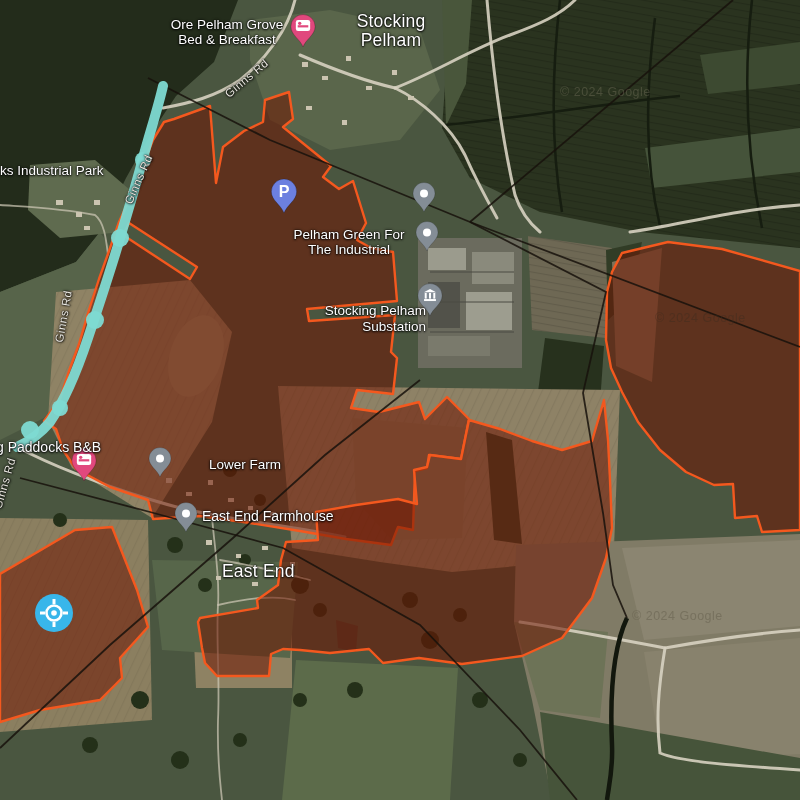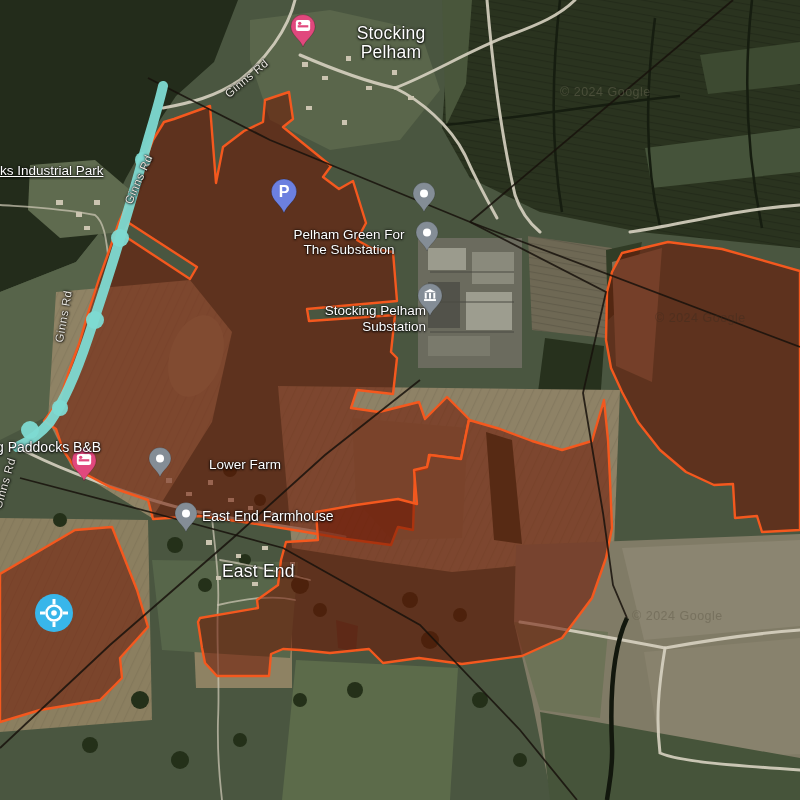--- a/index.html
+++ b/index.html
@@ -259,30 +259,34 @@
         <line x1="0" y1="-14" x2="0" y2="-9"></line>
           <line x1="0" y1="9" x2="0" y2="14"></line>
         <line x1="-14" y1="0" x2="-9" y2="0"></line>
           <line x1="9" y1="0" x2="14" y2="0"></line>
         <circle r="7.5" fill="none" stroke-width="2.6"></circle>
       </g>
       <circle r="2.8" fill="#fff"></circle>
     </g>
   </svg>
 
-  <div class="lbl town" style="left:345px;top:24px;width:92px;">
+  <div class="lbl" style="left:160px;top:17px;width:134px;">
+    <span>Ore Pelham Grove</span>
+    <span class="l2">Bed &amp; Breakfast</span>
+  </div>
+  <div class="lbl town" style="left:345px;top:12px;width:92px;">
     <span>Stocking</span>
     <span class="l2">Pelham</span>
   </div>
-  <div class="lbl left" style="left:0px;top:163px;text-decoration:underline;">
+  <div class="lbl left" style="left:0px;top:163px;">
     <span>ks Industrial Park</span>
   </div>
   <div class="lbl" style="left:282px;top:227px;width:134px;">
     <span>Pelham Green For</span>
-    <span class="l2">The Substation</span>
+    <span class="l2">The Industrial</span>
   </div>
   <div class="lbl right" style="left:294px;top:282px;width:132px;line-height:15.5px;margin-top:21px;">
     <span>Stocking Pelham</span>
     <span class="l2">Substation</span>
   </div>
   <div class="lbl left" style="left:-4px;top:440px;font-size:14px;">
     <span>g Paddocks B&amp;B</span>
   </div>
   <div class="lbl left" style="left:173px;top:457px;padding-left:36px;">
     <span>Lower Farm</span>

